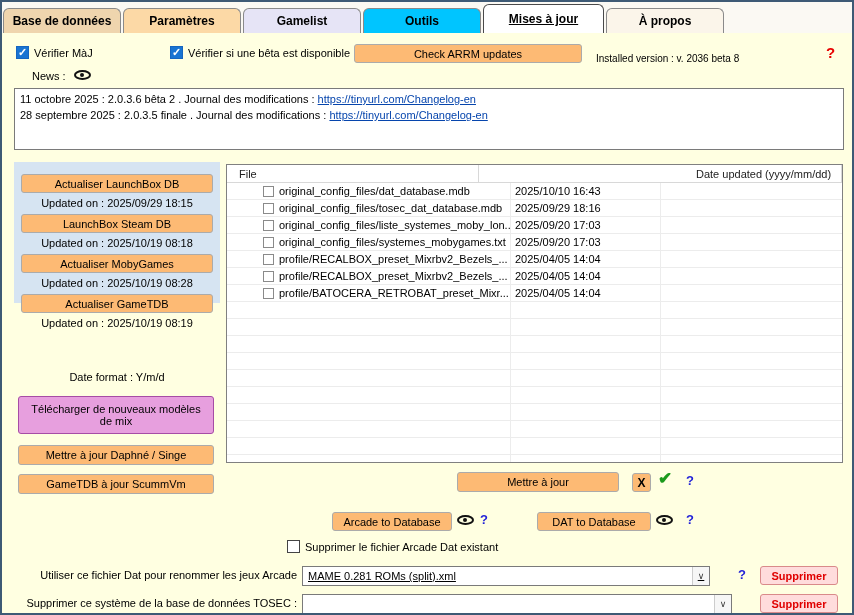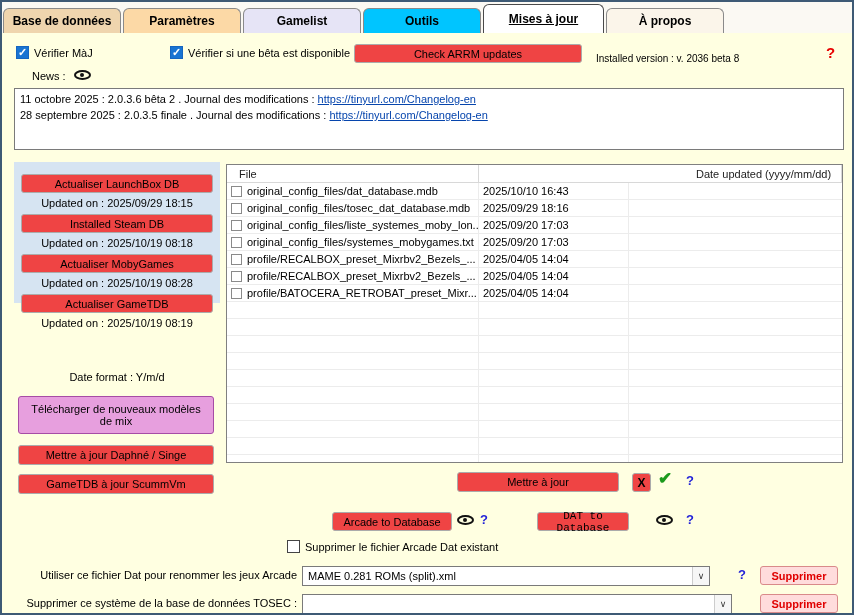--- a/index.html
+++ b/index.html
@@ -16,21 +16,21 @@
   .tab {
     flex: none; width: 118px; height: 25px; margin-right: 2px; margin-bottom: 0;
     border: 1px solid #8a8a8a; border-bottom: none; border-radius: 6px 6px 0 0;
     display: flex; align-items: center; justify-content: center;
     font-weight: bold; font-size: 12px; cursor: default;
   }
   .tab.selected { height: 29px; width: 121px; border-color: #4a4a4a; }
   .tab.selected span { text-decoration: underline; }
   
   .btn {
-    position: absolute; background: #ef4444; border: 1px solid #ABABAB; border-radius: 3px;
+    position: absolute; background: #fdba74; border: 1px solid #ABABAB; border-radius: 3px;
     display: flex; align-items: center; justify-content: center;
     font-size: 11px; color: #000; cursor: default; text-align: center;
   }
   .lbl { position: absolute; font-size: 11px; color: #000; white-space: nowrap; }
   .cb { position: absolute; display: flex; align-items: center; gap: 5px; font-size: 11px; }
   .cbbox { width: 13px; height: 13px; border: 1px solid #444; background: #fff; flex: none; position: relative; }
   .cbbox.checked { background: #1974D2; border-color: #1565C0; }
   .cbbox.checked::after { content: "✓"; position: absolute; left: 1px; top: -1px; color: #fff; font-size: 11px; font-weight: bold; }
   .qmark { position: absolute; font-weight: bold; cursor: default; }
   .qmark.red { color: #E80000; font-size: 15px; }
@@ -63,21 +63,21 @@
   .ftable {
     position: absolute; left: 224px; top: 162px; width: 617px; height: 299px;
     background: #fff; border: 1px solid #808080; overflow: hidden; font-size: 11px;
   }
   .thead { display: flex; height: 18px; border-bottom: 1px solid #d8d8d8; color: #222; align-items: center; justify-content: space-between; }
   .th { padding: 0 4px; height: 100%; display: flex; align-items: center; }
   .th.file { width: 252px; border-right: 1px solid #d8d8d8; padding-left: 12px; }
   .th.date { width: 150px; border-right: 1px solid #d8d8d8; }
   .trow { display: flex; height: 17px; align-items: stretch; border-bottom: 1px solid #ececec; }
   .td { display: flex; align-items: center; }
-  .td.file { width: 252px; border-right: 1px solid #ececec; padding-left: 4px; gap: 5px; overflow: hidden; }
+  .td.file { width: 252px; border-right: 1px solid #ececec; padding-left: 4px; gap: 5px; overflow: hidden; margin-left: 32px; }
   .td.date { width: 150px; border-right: 1px solid #ececec; padding-left: 4px; align-items: center; }
   .td.rest { flex: 1; }
   .row-cb { width: 11px; height: 11px; border: 1px solid #8a8a8a; background: #fff; flex: none; }
   .fname { white-space: nowrap; overflow: hidden; }
   
   .combo {
     position: absolute; height: 20px; background: #fff; border: 1px solid #7a7a7a;
     display: flex; align-items: center; font-size: 11px;
   }
   .combo .val { flex: 1; padding: 0 5px; white-space: nowrap; overflow: hidden; }
@@ -126,21 +126,21 @@
   <div class="lbl" style="left:30px; top:68px;">News :</div>
   <span class="eye" style="left:72px; top:68px;"></span>
   <div class="newsbox" id="newsbox">
       <div class="news-line">11 octobre 2025 : 2.0.3.6 bêta 2 . Journal des modifications : <a class="news-link" href="#">https://tinyurl.com/Changelog-en</a></div>
       <div class="news-line">28 septembre 2025 : 2.0.3.5 finale . Journal des modifications : <a class="news-link" href="#">https://tinyurl.com/Changelog-en</a></div>
     </div>
 
   <div class="dbpanel" id="dbpanel">
       <div class="btn db-btn">Actualiser LaunchBox DB</div>
       <div class="updated-label">Updated on : 2025/09/29 18:15</div>
-      <div class="btn db-btn">Installed Steam DB</div>
+      <div class="btn db-btn">LaunchBox Steam DB</div>
       <div class="updated-label">Updated on : 2025/10/19 08:18</div>
       <div class="btn db-btn">Actualiser MobyGames</div>
       <div class="updated-label">Updated on : 2025/10/19 08:28</div>
       <div class="btn db-btn">Actualiser GameTDB</div>
       <div class="updated-label">Updated on : 2025/10/19 08:19</div>
     </div>
 
   <div class="lbl" style="left:12px; top:369px; width:206px; text-align:center;">Date format : Y/m/d</div>
 
   <div class="pinkbtn">Télécharger de nouveaux modèles de mix</div>
@@ -278,31 +278,31 @@
   </div>
 
   <div class="btn" style="left:455px; top:470px; width:162px; height:20px;">Mettre à jour</div>
   <div class="btn xbtn" style="left:630px; top:471px; width:19px; height:19px;">X</div>
   <div class="checkmark" style="left:656px; top:466px;">✔</div>
   <div class="qmark blue" style="left:684px; top:471px;">?</div>
 
   <div class="btn" style="left:330px; top:510px; width:120px; height:19px;">Arcade to Database</div>
   <span class="eye" style="left:455px; top:513px;"></span>
   <div class="qmark blue" style="left:478px; top:510px;">?</div>
-  <div class="btn" style="left:535px; top:510px; width:92px; height:19px;font-family:Liberation Mono, monospace;">DAT to Database</div>
+  <div class="btn" style="left:535px; top:510px; width:114px; height:19px;">DAT to Database</div>
   <span class="eye" style="left:654px; top:513px;"></span>
   <div class="qmark blue" style="left:684px; top:510px;">?</div>
 
   <div class="cb" style="left:285px; top:538px;">
     <span class="cbbox"></span>
     <span>Supprimer le fichier Arcade Dat existant</span>
   </div>
 
   <div class="lbl" style="left:0; top:567px; width:295px; text-align:right;">Utiliser ce fichier Dat pour renommer les jeux Arcade</div>
-  <div class="combo" style="left:300px; top:564px; width:408px;">
+  <div class="combo" style="left:300px; top:564px; width:408px;text-decoration:underline;">
     <span class="val">MAME 0.281 ROMs (split).xml</span>
     <span class="arrow">∨</span>
   </div>
   <div class="qmark blue" style="left:736px; top:565px;">?</div>
   <div class="btn btn-danger" style="left:758px; top:564px; width:78px; height:19px;">Supprimer</div>
 
   <div class="lbl" style="left:0; top:595px; width:295px; text-align:right;">Supprimer ce système de la base de données TOSEC :</div>
   <div class="combo" style="left:300px; top:592px; width:430px;">
     <span class="val"></span>
     <span class="arrow">∨</span>

